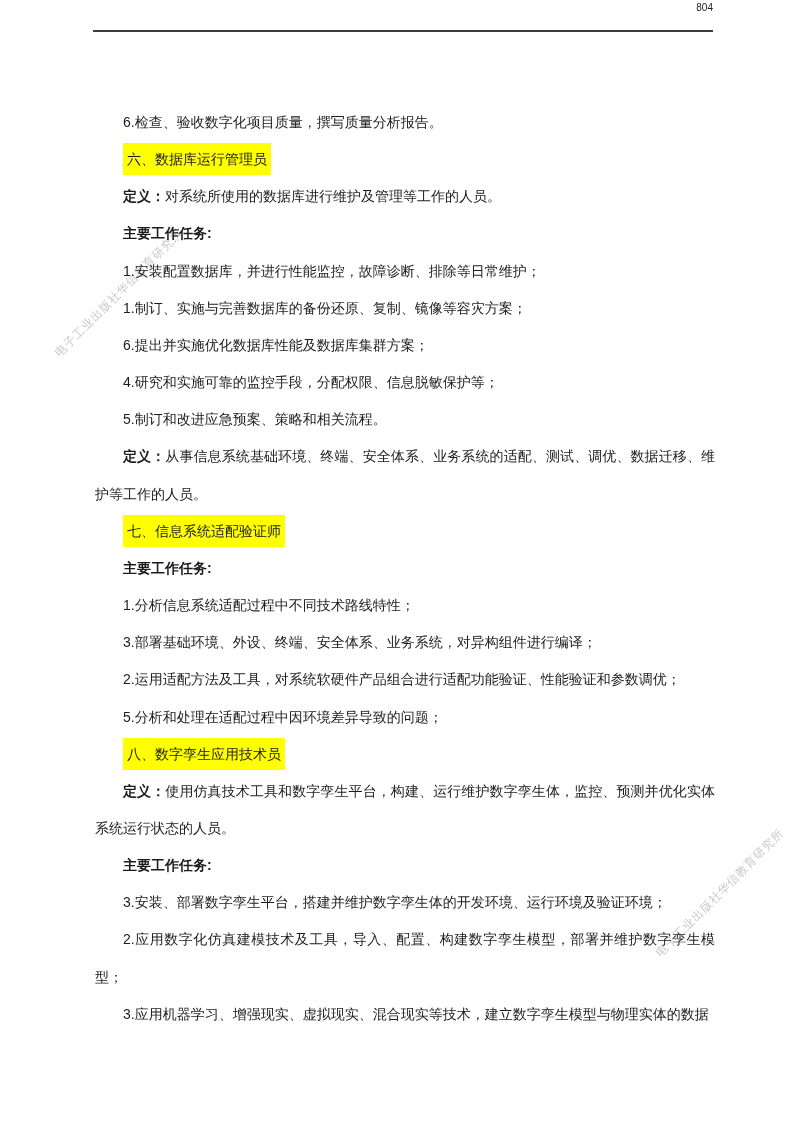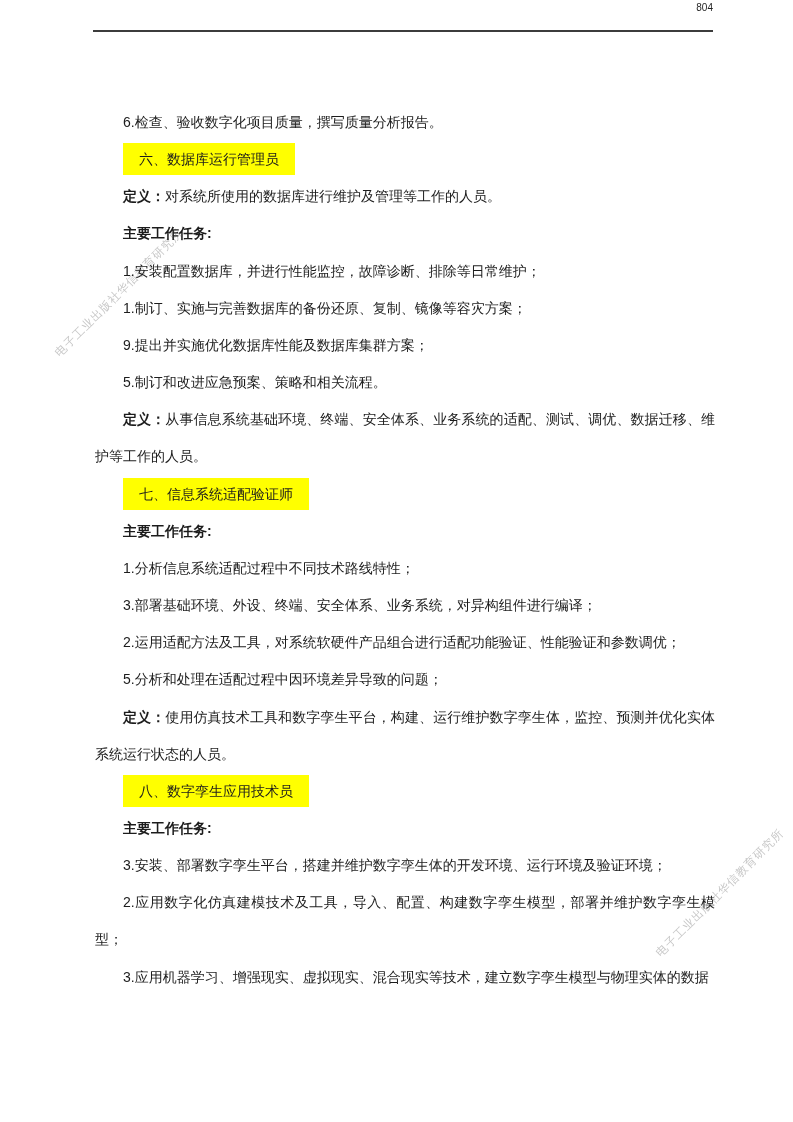--- a/index.html
+++ b/index.html
@@ -42,21 +42,21 @@
     line-height: 37.15px;
     color: #1c1c1c;
     text-align: justify;
   }
   .content p {
     margin: 0;
     text-indent: 28px;
   }
   .hl {
     background: #ffff00;
-    padding: 8px 16px;
+    padding: 8px 4px;
   }
   .b { font-weight: bold; }
 </style>
 </head>
 <body>
 
 <div class="page-number">804</div>
 <div class="header-rule"></div>
 
 <div class="watermark left">电子工业出版社华信教育研究所</div>
@@ -64,31 +64,32 @@
 
 <div class="content">
 
   <p>6.检查、验收数字化项目质量，撰写质量分析报告。</p>
 
   <p><span class="hl">六、数据库运行管理员</span></p>
   <p><span class="b">定义：</span><span>对系统所使用的数据库进行维护及管理等工作的人员。</span></p>
   <p><span class="b">主要工作任务:</span></p>
   <p>1.安装配置数据库，并进行性能监控，故障诊断、排除等日常维护；</p>
   <p>1.制订、实施与完善数据库的备份还原、复制、镜像等容灾方案；</p>
-  <p>9.提出并实施优化数据库性能及数据库集群方案；</p>
+  <p>6.提出并实施优化数据库性能及数据库集群方案；</p>
+  <p>4.研究和实施可靠的监控手段，分配权限、信息脱敏保护等；</p>
   <p>5.制订和改进应急预案、策略和相关流程。</p>
 
   <p><span class="b">定义：</span><span>从事信息系统基础环境、终端、安全体系、业务系统的适配、测试、调优、数据迁移、维护等工作的人员。</span></p>
   <p><span class="hl">七、信息系统适配验证师</span></p>
   <p><span class="b">主要工作任务:</span></p>
   <p>1.分析信息系统适配过程中不同技术路线特性；</p>
   <p>3.部署基础环境、外设、终端、安全体系、业务系统，对异构组件进行编译；</p>
   <p>2.运用适配方法及工具，对系统软硬件产品组合进行适配功能验证、性能验证和参数调优；</p>
   <p>5.分析和处理在适配过程中因环境差异导致的问题；</p>
 
+  <p><span class="hl">八、数字孪生应用技术员</span></p>
   <p><span class="b">定义：</span><span>使用仿真技术工具和数字孪生平台，构建、运行维护数字孪生体，监控、预测并优化实体系统运行状态的人员。</span></p>
-  <p><span class="hl">八、数字孪生应用技术员</span></p>
   <p><span class="b">主要工作任务:</span></p>
   <p>3.安装、部署数字孪生平台，搭建并维护数字孪生体的开发环境、运行环境及验证环境；</p>
   <p>2.应用数字化仿真建模技术及工具，导入、配置、构建数字孪生模型，部署并维护数字孪生模型；</p>
   <p>3.应用机器学习、增强现实、虚拟现实、混合现实等技术，建立数字孪生模型与物理实体的数据</p>
 
 </div>
 
 </body></html>

